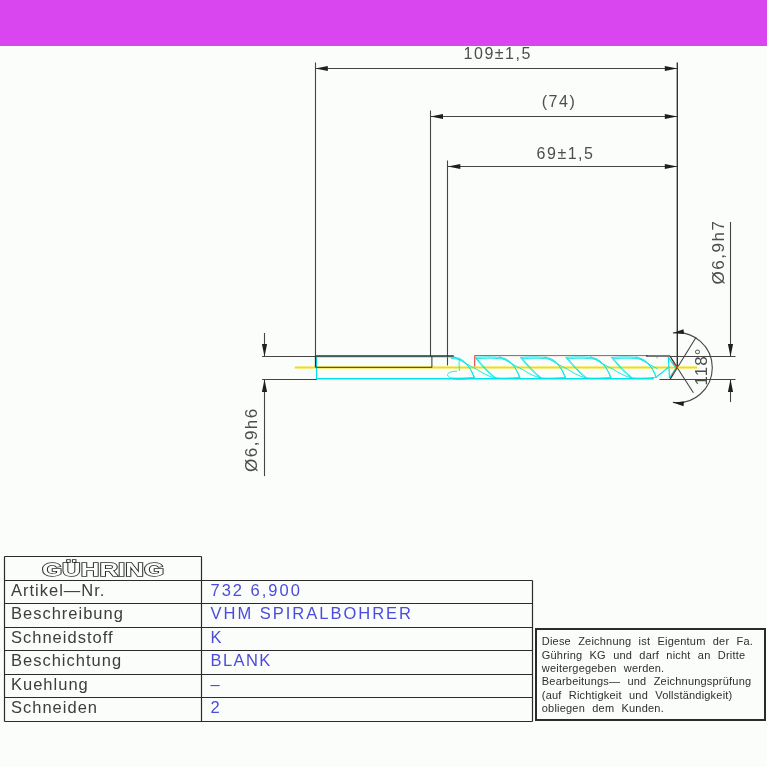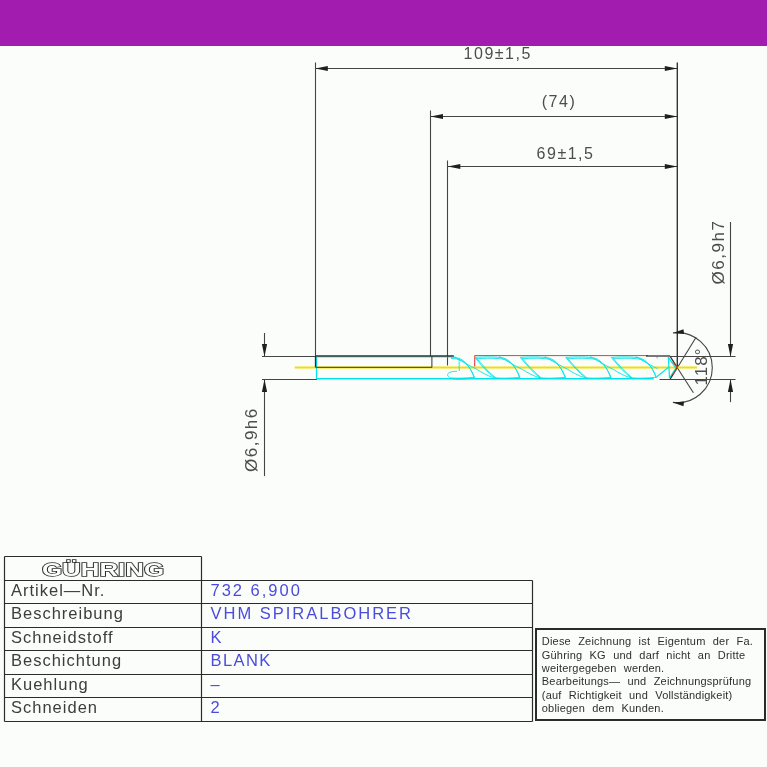--- a/index.html
+++ b/index.html
@@ -1,15 +1,15 @@
 <!DOCTYPE html>
 <html><head><meta charset="utf-8">
 <style>
 html,body{margin:0;padding:0;background:#ffffff;}
-#sheet{position:relative;width:767px;height:767px;background:#a21caf;overflow:hidden;opacity:0.999;}
+#sheet{position:relative;width:767px;height:767px;background:#d946ef;overflow:hidden;opacity:0.999;}
 </style></head>
 <body>
 <div id="sheet">
 <svg width="767" height="767" viewBox="0 0 767 767">
 <rect x="0" y="46" width="767" height="721" fill="#fafdfa"></rect>
 <g style="will-change:transform">
 <clipPath id="flutes">
           <rect x="451" y="350" width="206.5" height="34"></rect>
         </clipPath>
 <line x1="315.3" y1="68.5" x2="677.3" y2="68.5" stroke="#454545" stroke-width="1.1" stroke-linecap="butt"></line>

